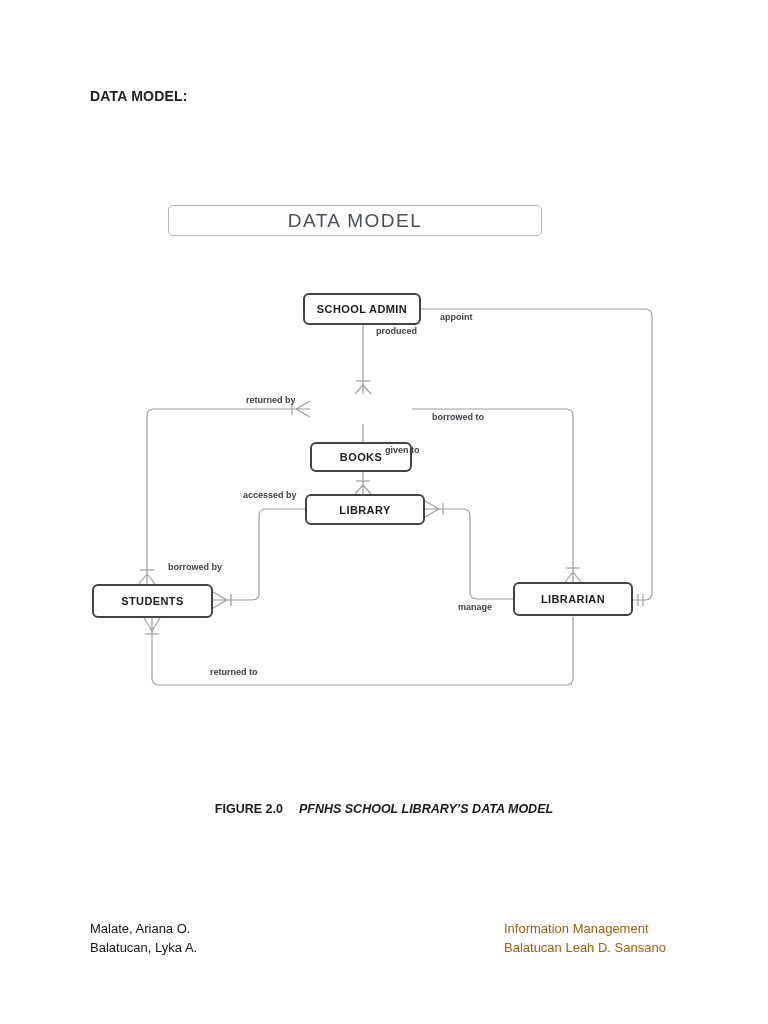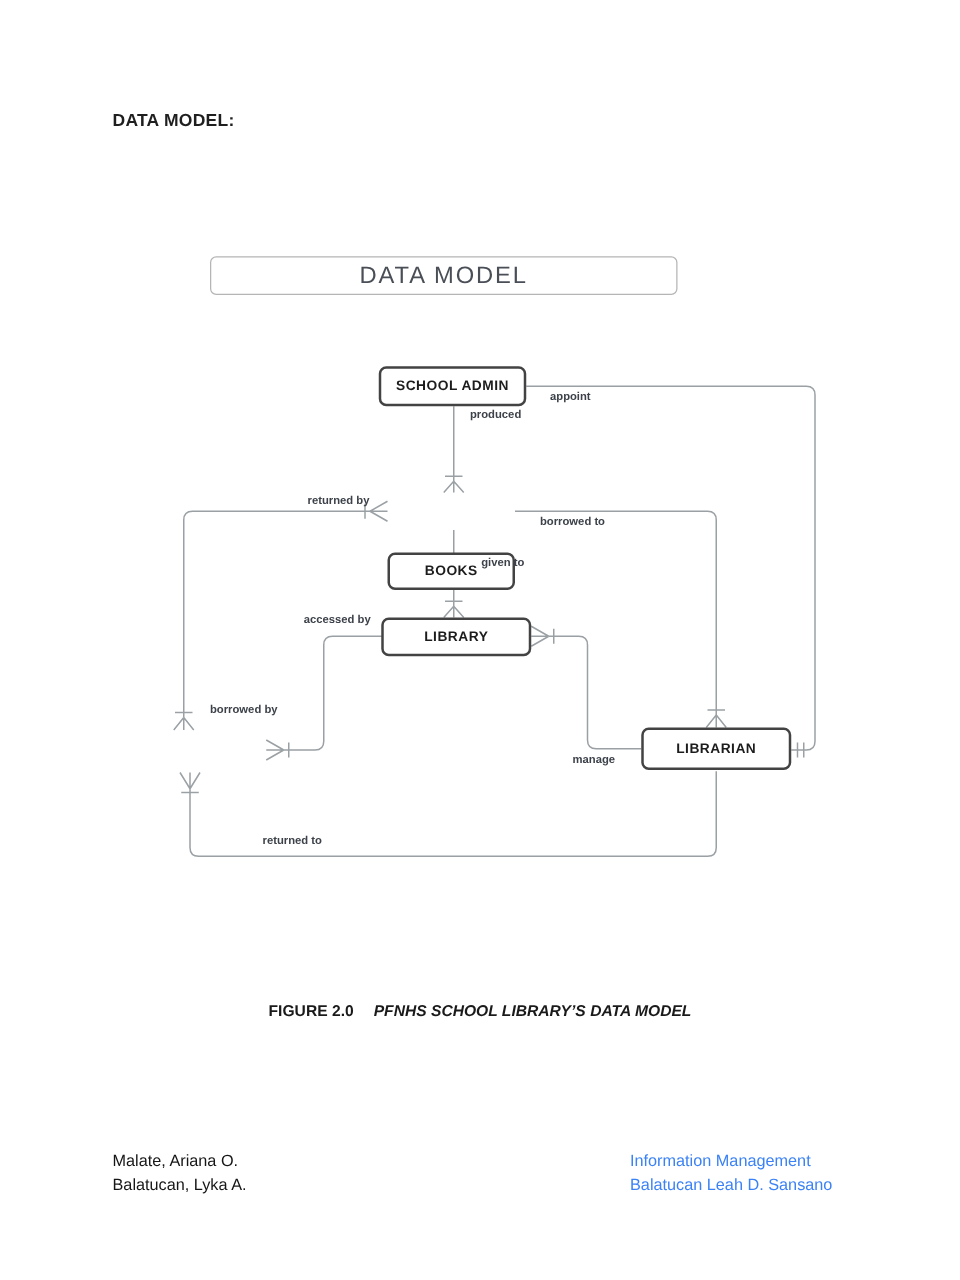--- a/index.html
+++ b/index.html
@@ -89,21 +89,21 @@
     left: 90px; top: 919px;
     font-size: 13px;
     line-height: 19px;
     color: #161616;
   }
   .footer-right {
     position: absolute;
     left: 504px; top: 919px;
     font-size: 13px;
     line-height: 19px;
-    color: #3b82f6;
+    color: #a16207;
   }
 </style>
 </head>
 <body>
 
 <div class="page">
 
   <div class="heading">DATA MODEL:</div>
 
   <div class="title-box">
@@ -158,20 +158,21 @@
     <g>
       <path d="M152,631 V678 Q152,685 159,685 H566 Q573,685 573,678 V617"></path>
       <path d="M152,631 L144,618 M152,631 L152,618 M152,631 L160,618"></path>
       <path d="M145,634 H159"></path>
     </g>
   </svg>
 
   <div class="entity e-school-admin">SCHOOL ADMIN</div>
   <div class="entity e-books">BOOKS</div>
   <div class="entity e-library">LIBRARY</div>
+  <div class="entity e-students">STUDENTS</div>
   <div class="entity e-librarian">LIBRARIAN</div>
 
   <div class="rlabel l-produced">produced</div>
   <div class="rlabel l-appoint">appoint</div>
   <div class="rlabel l-returned-by">returned by</div>
   <div class="rlabel l-borrowed-to">borrowed to</div>
   <div class="rlabel l-given-to">given to</div>
   <div class="rlabel l-accessed-by">accessed by</div>
   <div class="rlabel l-borrowed-by">borrowed by</div>
   <div class="rlabel l-manage">manage</div>

